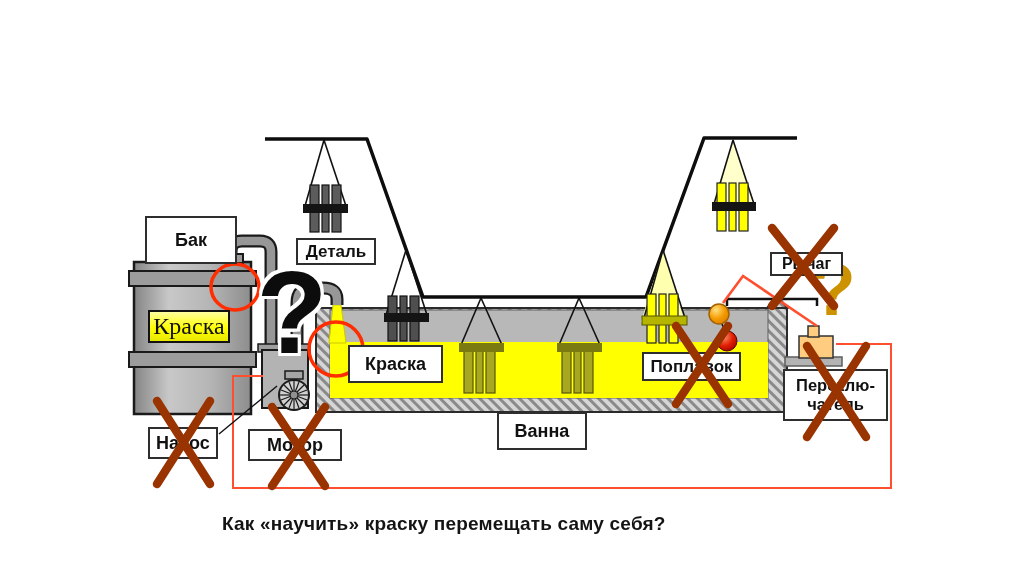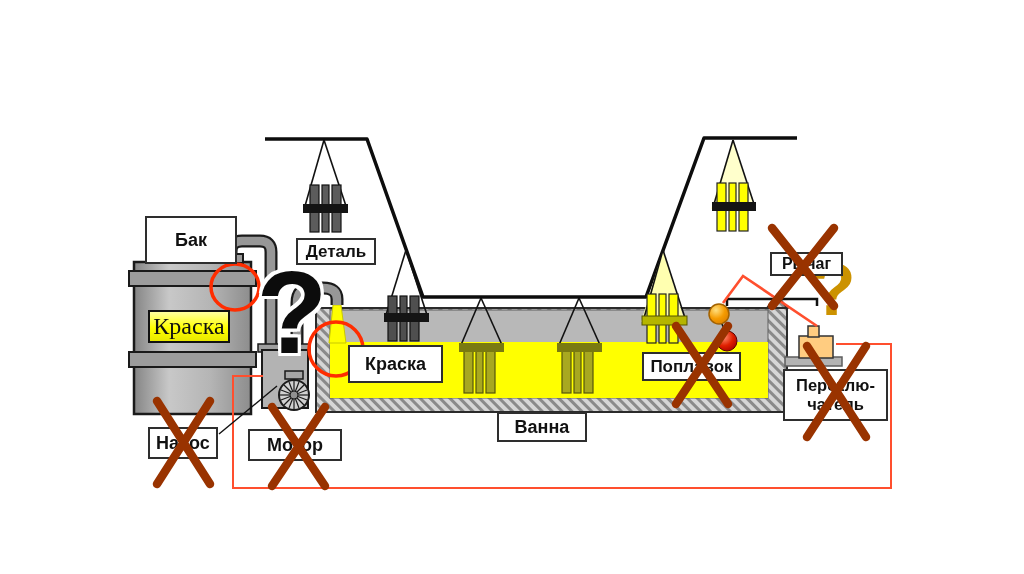--- a/index.html
+++ b/index.html
@@ -16,36 +16,37 @@
   .lbl{position:absolute;background:#ffffff;border:2px solid #2e2e2e;box-sizing:border-box;
        display:flex;align-items:center;justify-content:center;font-weight:bold;color:#111;
        z-index:2;line-height:1.15;text-align:center;}
   #lbl-bak{left:145px;top:193px;width:92px;height:48px;font-size:18px;margin-top:23px;}
   #lbl-detal{left:296px;top:238px;width:80px;height:27px;font-size:17px;}
   #lbl-kraska-barrel{left:148px;top:310px;width:82px;height:33px;border:2px solid #111;
        background:linear-gradient(180deg,#ffffa0 0%,#ffff00 55%,#e8e800 100%);
        font-family:"Liberation Serif",serif;font-weight:normal;font-size:24px;}
   #lbl-kraska-bath{left:348px;top:345px;width:95px;height:38px;font-size:18px;}
   #lbl-poplavok{left:642px;top:352px;width:99px;height:29px;font-size:17px;}
-  #lbl-vanna{left:497px;top:412px;width:90px;height:30px;font-size:18px;}
+  #lbl-vanna{left:497px;top:412px;width:90px;height:38px;font-size:18px;}
   #lbl-rychag{left:770px;top:252px;width:73px;height:24px;font-size:16px;}
   #lbl-pereklyuchatel{left:783px;top:369px;width:105px;height:52px;font-size:16.5px;flex-direction:column;}
   #lbl-nasos{left:148px;top:427px;width:70px;height:32px;font-size:18px;}
   #lbl-motor{left:248px;top:429px;width:94px;height:32px;font-size:18px;}
   .qmark{position:absolute;z-index:2;font-weight:bold;line-height:1;text-align:center;}
   #q-black{left:237px;top:255px;width:110px;font-size:116px;color:#0c0c0c;
      text-shadow:3px 0 0 #fff,-3px 0 0 #fff,0 3px 0 #fff,0 -3px 0 #fff,
                  3px 3px 0 #fff,-3px -3px 0 #fff,3px -3px 0 #fff,-3px 3px 0 #fff;}
   #q-orange{left:804px;top:253px;width:58px;font-size:74px;color:#cc9200;}
 </style>
 </head>
 <body>
 
 <div class="slide">
 
+  <div class="heading" id="question">Как «научить» краску перемещать саму себя?</div>
 
   <svg id="diagram" class="layer" width="1024" height="574" viewBox="0 0 1024 574">
     <defs>
       <pattern id="hatch" width="7" height="7" patternUnits="userSpaceOnUse" patternTransform="rotate(-45)">
         <rect width="7" height="7" fill="#d6d6d6"></rect>
         <rect width="3" height="7" fill="#8a8a8a"></rect>
       </pattern>
       <linearGradient id="barrelGrad" x1="0" y1="0" x2="1" y2="0">
         <stop offset="0" stop-color="#858585"></stop>
           <stop offset="0.3" stop-color="#c8c8c8"></stop>

